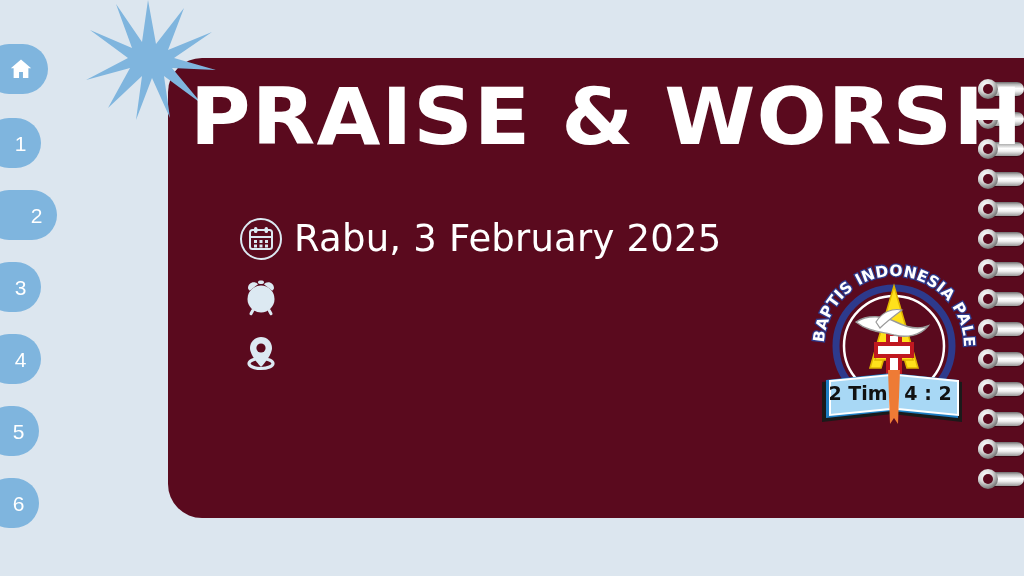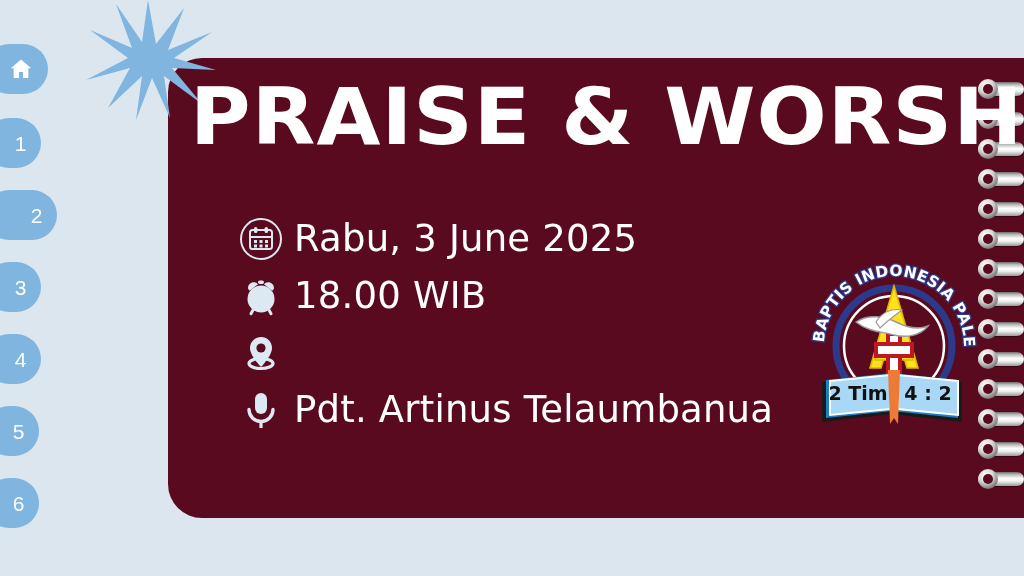--- a/index.html
+++ b/index.html
@@ -255,57 +255,46 @@
           <rect x="15" y="10" width="3.4" height="6" rx="1.6" fill="#dce9f2"></rect>
           <rect x="25.6" y="10" width="3.4" height="6" rx="1.6" fill="#dce9f2"></rect>
           <rect x="15" y="23" width="3" height="3" fill="#dce9f2"></rect>
           <rect x="20.5" y="23" width="3" height="3" fill="#dce9f2"></rect>
           <rect x="26" y="23" width="3" height="3" fill="#dce9f2"></rect>
           <rect x="15" y="27.5" width="3" height="3" fill="#dce9f2"></rect>
           <rect x="20.5" y="27.5" width="3" height="3" fill="#dce9f2"></rect>
           <rect x="26" y="27.5" width="3" height="3" fill="#dce9f2"></rect>
         </svg>
       </span>
-      <span class="info-text">Rabu, 3 June 2025</span>
+      <span class="info-text">Rabu, 3 February 2025</span>
     </div>
 
     <div class="info-row">
       <span class="info-icon">
         <svg viewBox="0 0 44 44" width="44" height="44">
           <circle cx="22" cy="25" r="13.5" fill="#dce9f2"></circle>
           <path d="M9 14c0-3.2 2.6-5.8 5.8-5.8 1.7 0 3.3.8 4.3 2l-8.4 6.5C10 15.9 9 15.1 9 14z" fill="#dce9f2"></path>
           <path d="M35 14c0-3.2-2.6-5.8-5.8-5.8-1.7 0-3.3.8-4.3 2l8.4 6.5c.7-.8 1.7-1.6 1.7-2.7z" fill="#dce9f2"></path>
           <rect x="19" y="6.5" width="6" height="3.6" rx="1.8" fill="#dce9f2"></rect>
           <rect x="11.4" y="35" width="3" height="6.5" rx="1.5" fill="#dce9f2" transform="rotate(28 12.9 38)"></rect>
           <rect x="29.6" y="35" width="3" height="6.5" rx="1.5" fill="#dce9f2" transform="rotate(-28 31.1 38)"></rect>
         </svg>
       </span>
-      <span class="info-text">18.00 WIB</span>
     </div>
 
     <div class="info-row">
       <span class="info-icon">
         <svg viewBox="0 0 44 44" width="44" height="44">
           <path d="M22 6c-6.1 0-11 4.9-11 11 0 8 11 19 11 19s11-11 11-19c0-6.1-4.9-11-11-11z" fill="#dce9f2"></path>
           <circle cx="22" cy="17" r="4.6" fill="#5a0a1e"></circle>
           <ellipse cx="22" cy="32.5" rx="12" ry="5" fill="none" stroke="#dce9f2" stroke-width="3.2"></ellipse>
         </svg>
       </span>
     </div>
 
-    <div class="info-row">
-      <span class="info-icon">
-        <svg viewBox="0 0 44 44" width="44" height="44">
-          <rect x="16" y="5" width="12" height="21" rx="6" fill="#dce9f2"></rect>
-          <path d="M10 21.5c0 6.6 5.4 12 12 12s12-5.4 12-12" fill="none" stroke="#dce9f2" stroke-width="3.4" stroke-linecap="round"></path>
-          <rect x="20.4" y="33" width="3.2" height="7" fill="#dce9f2"></rect>
-        </svg>
-      </span>
-      <span class="info-text">Pdt. Artinus Telaumbanua</span>
-    </div>
 
   </div>
 
   <div id="logo">
     <svg viewBox="0 0 176 196" width="176" height="196">
       <defs>
         <path id="ringpath" d="M88 104 m-70,0 a70,70 0 1,1 140,0" fill="none"></path>
       </defs>
 
       <circle cx="88" cy="104" r="58" fill="none" stroke="#2d3a8c" stroke-width="7"></circle>

